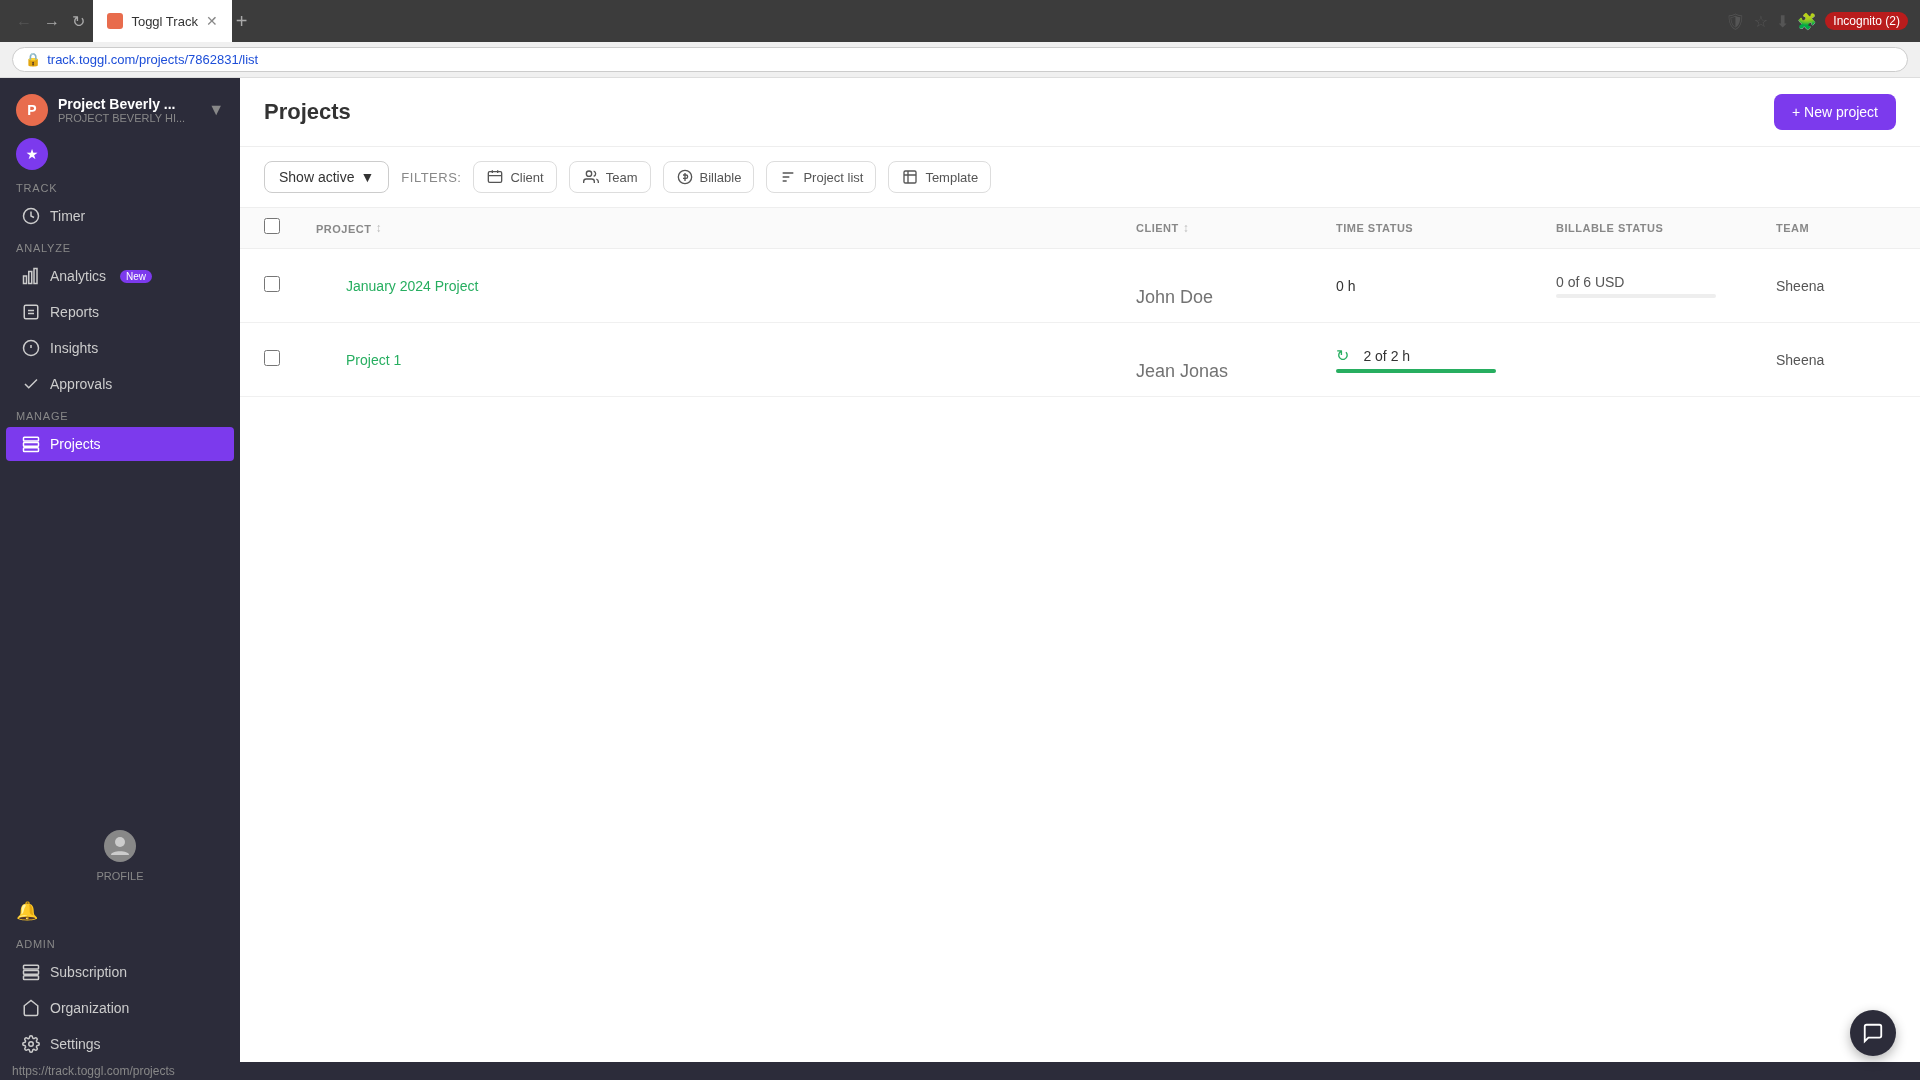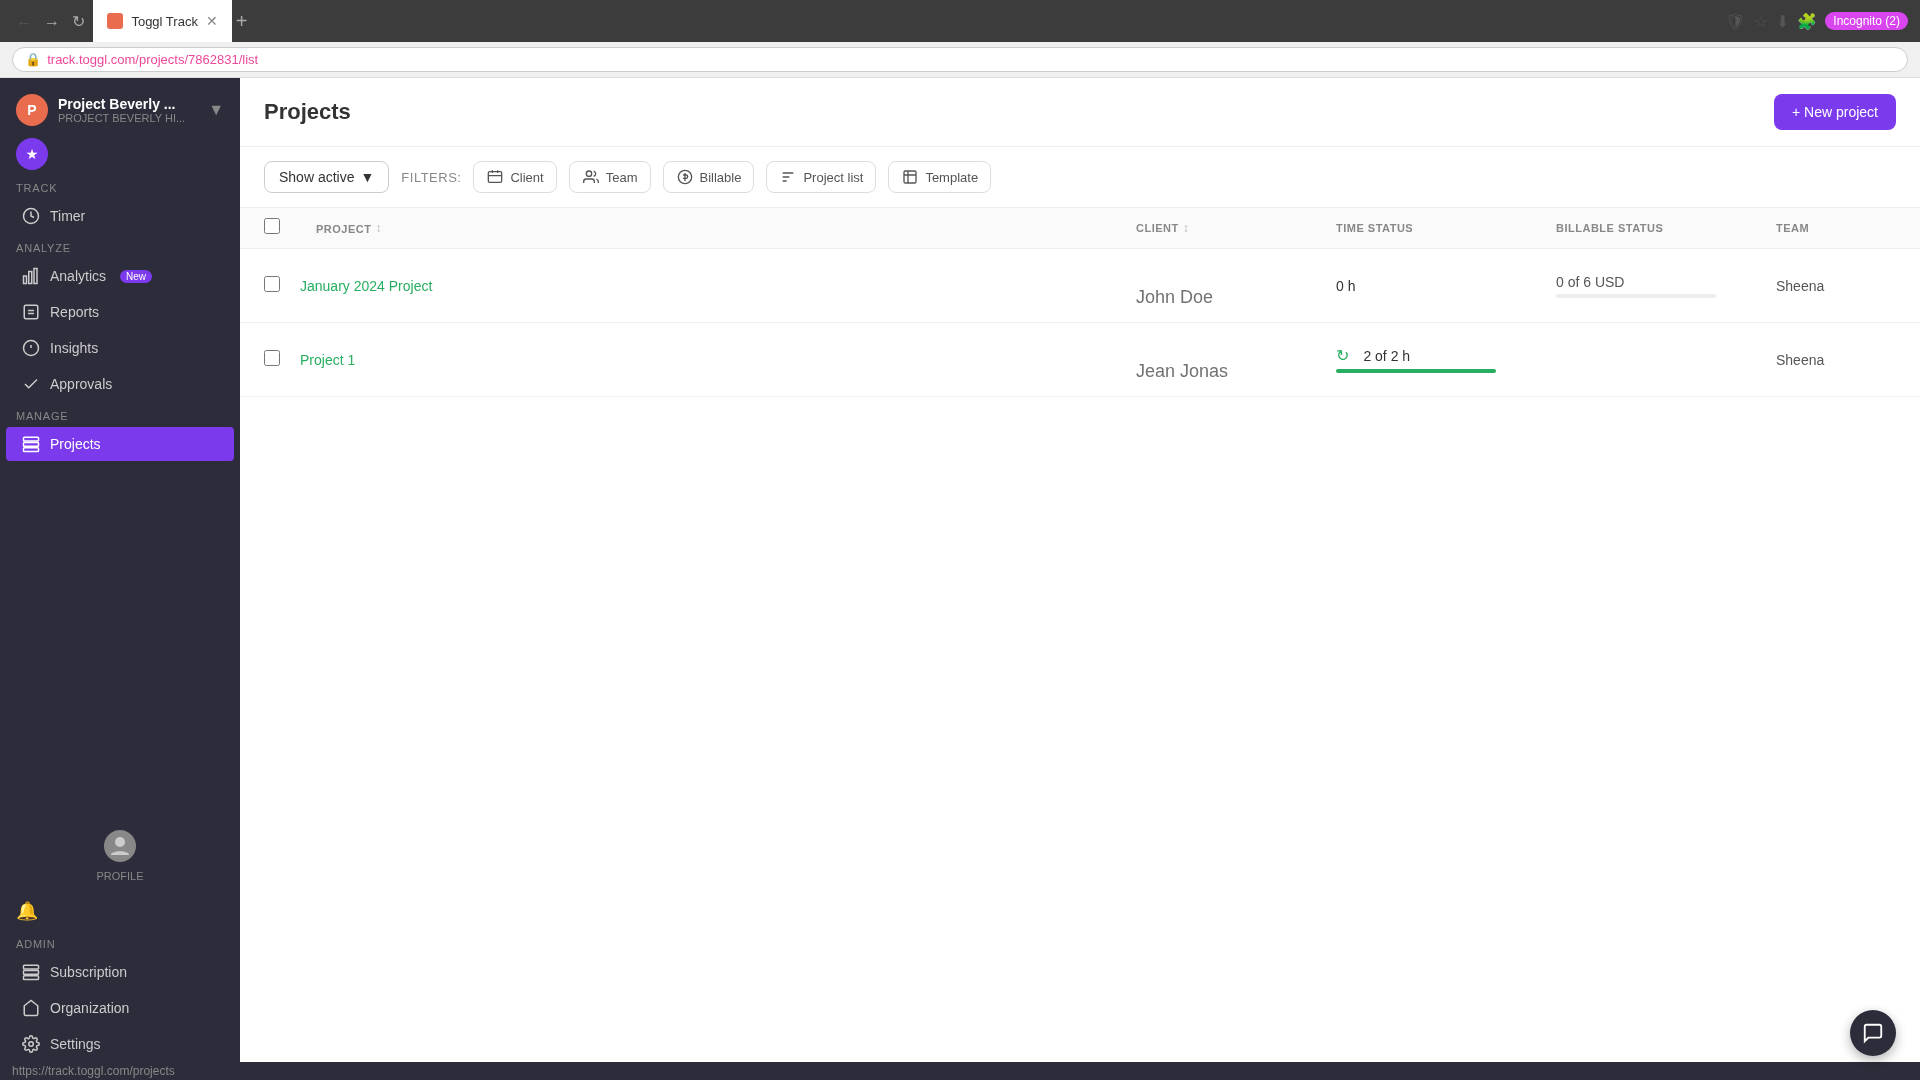--- a/index.html
+++ b/index.html
@@ -11,23 +11,23 @@
     .nav-arrow { background: none; border: none; color: #aaa; font-size: 16px; cursor: pointer; padding: 4px; }
     .nav-arrow.disabled { color: #555; }
     .tab-bar { display: flex; align-items: center; gap: 4px; flex: 1; }
     .tab { background: #2a2a2a; color: #ccc; padding: 22px 14px; border-radius: 8px 8px 0 0; font-size: 13px; display: flex; align-items: center; gap: 8px; cursor: pointer; }
     .tab.active { background: #ffffff; color: #333; }
     .tab-icon { width: 16px; height: 16px; background: #e86c4d; border-radius: 3px; display: inline-block; }
     .tab-close { color: #888; font-size: 14px; cursor: pointer; }
     .new-tab { background: none; border: none; color: #aaa; font-size: 20px; cursor: pointer; }
     .address-bar-row { background: #f0f0f0; height: 36px; display: flex; align-items: center; padding: 0 12px; gap: 8px; border-bottom: 1px solid #ddd; }
     .address-bar { flex: 1; background: white; border: 1px solid #ccc; border-radius: 20px; padding: 4px 12px; font-size: 13px; color: #333; display: flex; align-items: center; gap: 6px; }
-    .address-bar-url { flex: 1; color: #ec4899; font-size: 13px; }
+    .address-bar-url { flex: 1; color: #1d4ed8; font-size: 13px; }
     .browser-actions { display: flex; gap: 8px; align-items: center; color: #555; }
-    .incognito-badge { background: #d946ef; color: white; padding: 2px 8px; border-radius: 10px; font-size: 12px; }
+    .incognito-badge { background: #b91c1c; color: white; padding: 2px 8px; border-radius: 10px; font-size: 12px; }
 
     
     .app { display: flex; flex: 1; overflow: hidden; }
 
     
     .sidebar { width: 240px; background: #2c2c3a; color: white; display: flex; flex-direction: column; flex-shrink: 0; overflow-y: auto; }
     .sidebar-header { padding: 16px 16px 8px; display: flex; align-items: center; gap: 10px; }
     .sidebar-logo { width: 32px; height: 32px; background: #e86c4d; border-radius: 50%; display: flex; align-items: center; justify-content: center; color: white; font-weight: bold; font-size: 14px; }
     .sidebar-workspace { flex: 1; }
     .workspace-name { font-size: 14px; font-weight: 600; color: white; }
@@ -74,21 +74,21 @@
     .col-client { width: 200px; font-size: 11px; font-weight: 600; text-transform: uppercase; color: #888; letter-spacing: 0.5px; display: flex; align-items: center; gap: 4px; cursor: pointer; }
     .col-time { width: 220px; font-size: 11px; font-weight: 600; text-transform: uppercase; color: #888; letter-spacing: 0.5px; }
     .col-billable { width: 220px; font-size: 11px; font-weight: 600; text-transform: uppercase; color: #888; letter-spacing: 0.5px; }
     .col-team { width: 120px; font-size: 11px; font-weight: 600; text-transform: uppercase; color: #888; letter-spacing: 0.5px; }
 
     .sort-icon { font-size: 12px; color: #bbb; }
 
     .table-row { display: flex; align-items: center; padding: 14px 24px; border-bottom: 1px solid #f0f0f0; }
     .row-check { width: 36px; }
     .row-project { flex: 2; }
-    .project-link { color: #27ae60; font-size: 14px; font-weight: 500; cursor: pointer; text-decoration: none; }
+    .project-link { color: #27ae60; font-size: 14px; font-weight: 500; cursor: pointer; text-decoration: none; margin-left: 46px; }
     .row-client { width: 200px; font-size: 18px; color: #737373; display: flex; align-items: center; gap: 6px; margin-top: 24px; }
     .row-time { width: 220px; font-size: 14px; color: #333; }
     .time-with-bar { display: flex; flex-direction: column; gap: 4px; }
     .progress-bar-container { width: 160px; height: 4px; background: #eee; border-radius: 2px; }
     .progress-bar { height: 4px; border-radius: 2px; background: #27ae60; }
     .row-billable { width: 220px; font-size: 14px; color: #555; }
     .billable-bar { display: flex; flex-direction: column; gap: 4px; }
     .billable-bar-container { width: 160px; height: 4px; background: #eee; border-radius: 2px; }
     .row-team { width: 120px; font-size: 14px; color: #555; }
 

